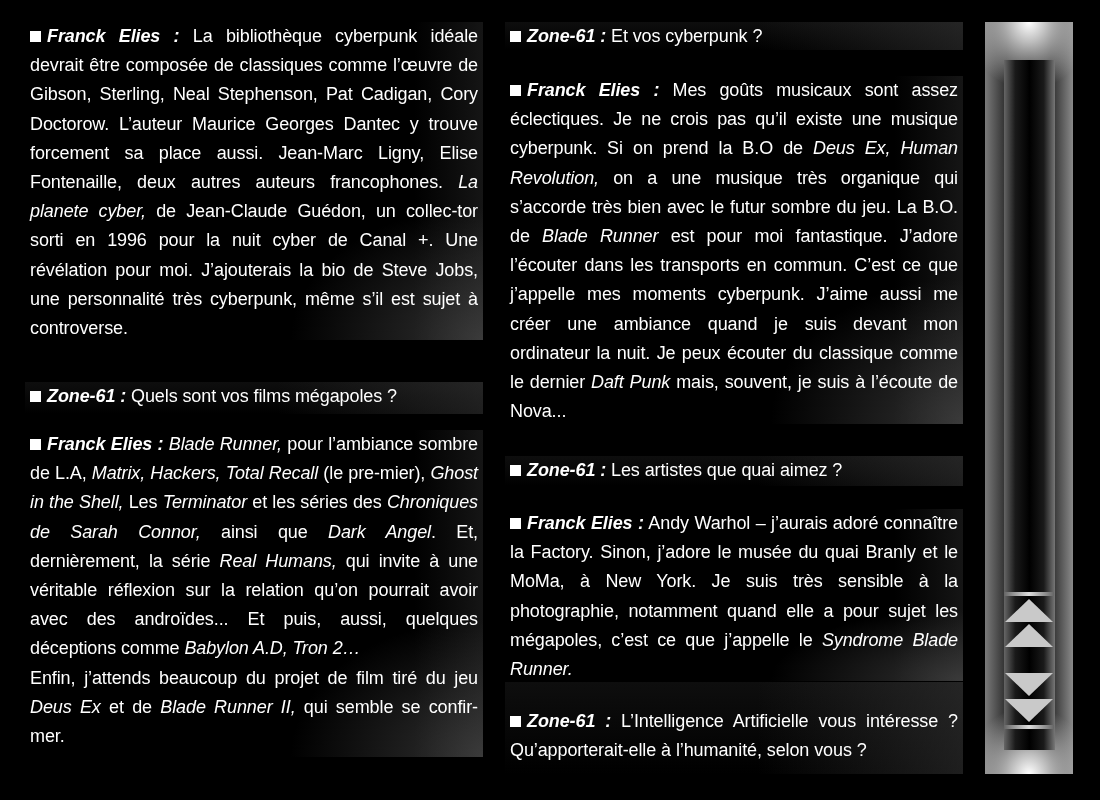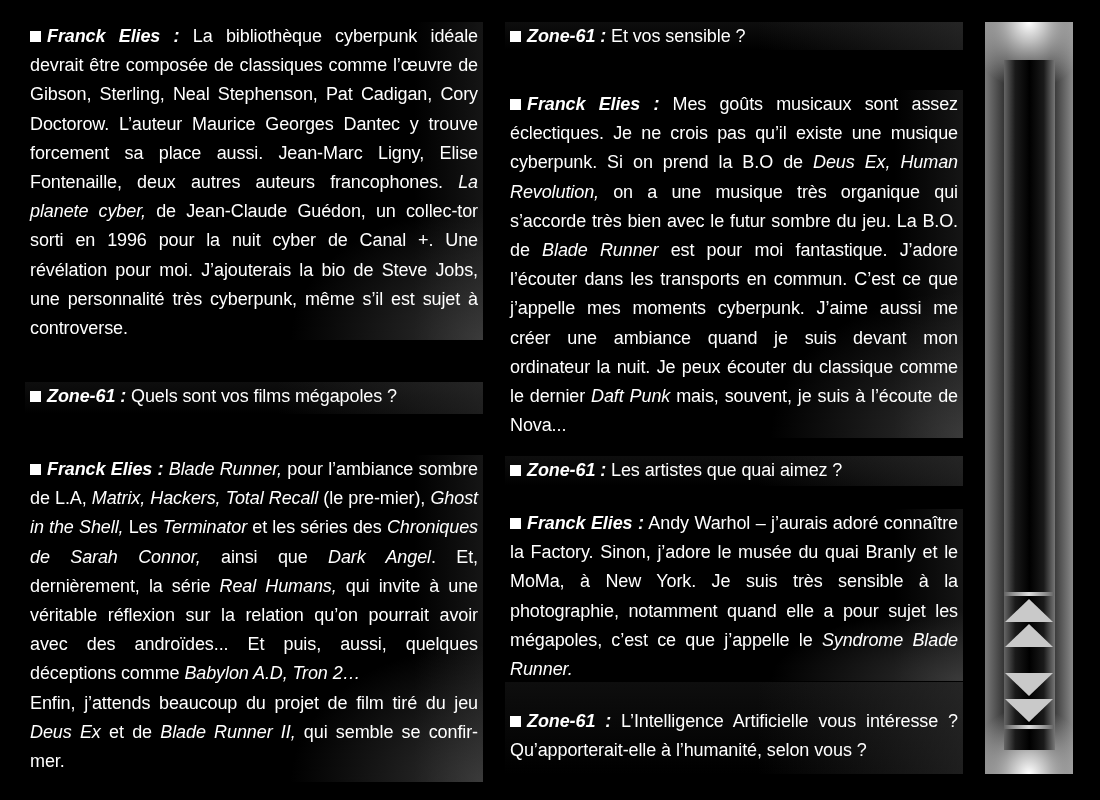--- a/index.html
+++ b/index.html
@@ -66,37 +66,37 @@
     </p>
   </div>
 
   <div class="box q" style="top:382px; height:32px;">
     <p class="para">
       <span class="bullet"></span><span class="speaker">Zone-61 :</span>
       <span>Quels sont vos films mégapoles ?</span>
     </p>
   </div>
 
-  <div class="box" style="top:455px; height:327px;">
+  <div class="box" style="top:430px; height:327px;">
     <p class="para">
       <span class="bullet"></span><span class="speaker">Franck Elies :</span>
       <span><i>Blade Runner,</i> pour l’ambiance sombre de L.A, <i>Matrix, Hackers, Total Recall</i> (le pre-mier), <i>Ghost in the Shell,</i> Les <i>Terminator</i> et les séries des <i>Chroniques de Sarah Connor,</i> ainsi que <i>Dark Angel</i>. Et, dernièrement, la série <i>Real Humans,</i> qui invite à une véritable réflexion sur la relation qu’on pourrait avoir avec des androïdes... Et puis, aussi, quelques déceptions comme <i>Babylon A.D, Tron 2…</i><br>Enfin, j’attends beaucoup du projet de film tiré du jeu <i>Deus Ex</i> et de <i>Blade Runner II,</i> qui semble se confir-mer.</span>
     </p>
   </div>
 </div>
 
 <div class="col col-right">
   <div class="box q" style="top:22px; height:28px;">
     <p class="para">
       <span class="bullet"></span><span class="speaker">Zone-61 :</span>
-      <span>Et vos sensible ?</span>
+      <span>Et vos cyberpunk ?</span>
     </p>
   </div>
 
-  <div class="box" style="top:90px; height:348px;">
+  <div class="box" style="top:76px; height:348px;">
     <p class="para">
       <span class="bullet"></span><span class="speaker">Franck Elies :</span>
       <span>Mes goûts musicaux sont assez éclectiques. Je ne crois pas qu’il existe une musique cyberpunk. Si on prend la B.O de <i>Deus Ex, Human Revolution,</i> on a une musique très organique  qui s’accorde très bien avec le futur sombre du jeu. La B.O. de <i>Blade Runner</i> est pour moi fantastique. J’adore l’écouter dans les transports en commun. C’est ce que j’appelle mes moments cyberpunk. J’aime aussi me créer une ambiance quand je suis devant mon  ordinateur la nuit. Je peux écouter du classique comme le dernier <i>Daft Punk</i> mais, souvent, je suis à l’écoute de Nova...</span>
     </p>
   </div>
 
   <div class="box q" style="top:456px; height:30px;">
     <p class="para">
       <span class="bullet"></span><span class="speaker">Zone-61 :</span>
       <span>Les artistes que quai aimez ?</span>

